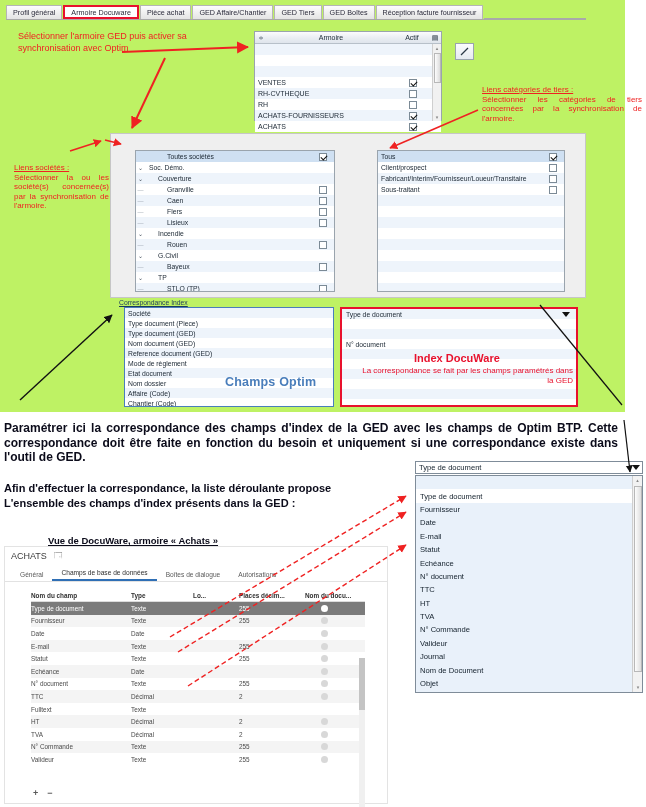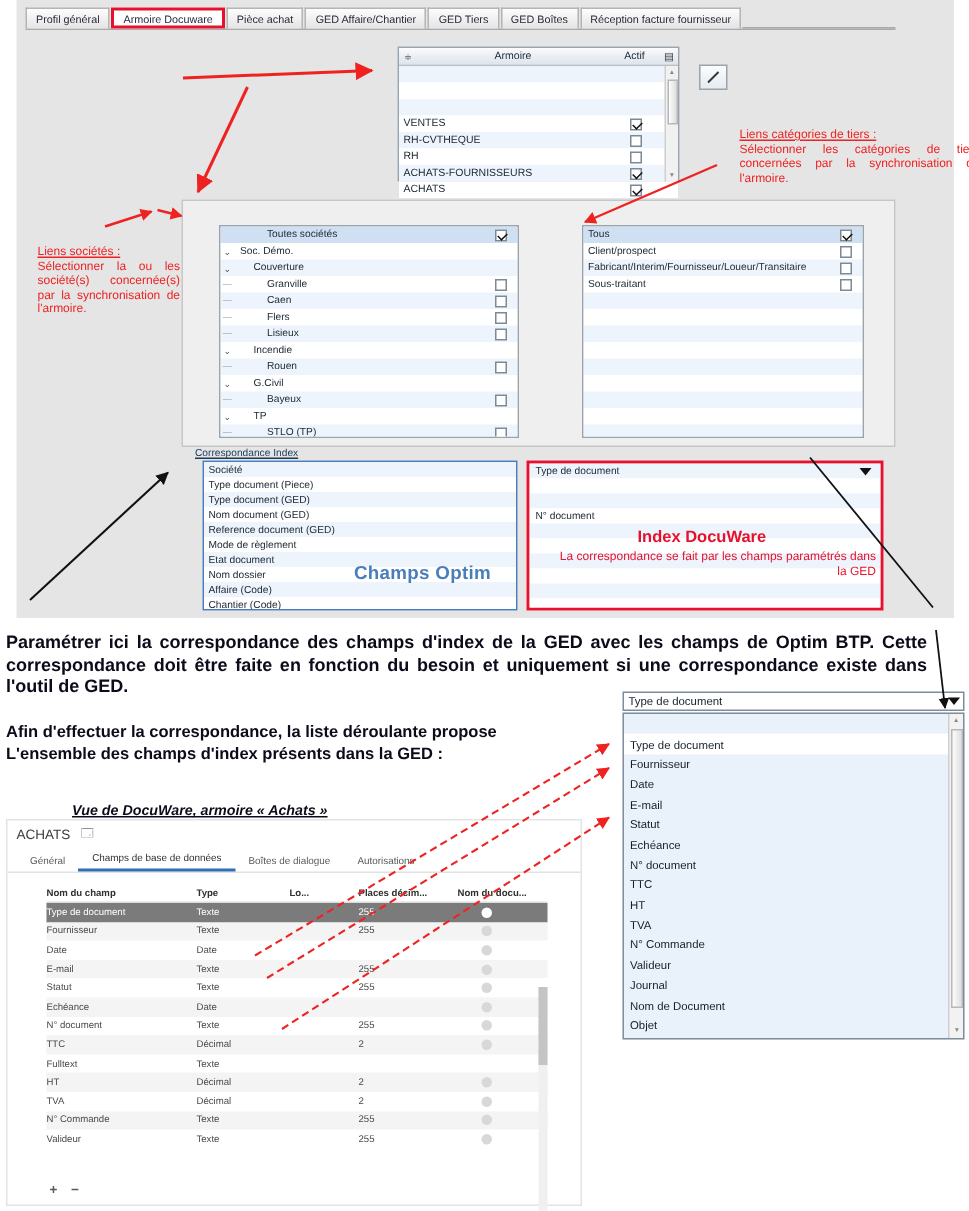--- a/index.html
+++ b/index.html
@@ -10,22 +10,22 @@
     font-family: "Liberation Sans", sans-serif;
     font-size: 8px;
     color: #1a1a2e;
     position: relative;
     overflow: hidden;
   }
   .abs { position: absolute; }
 
   
   #app-panel {
-    left: 11px; top: 0; width: 625px; height: 412px;
-    background: #e5e5e5;
+    left: 0; top: 0; width: 625px; height: 412px;
+    background: #bef264;
   }
   #tabstrip {
     left: 6px; top: 5px; width: 580px; height: 15px;
     border-bottom: 1px solid #a9a9a9;
     display: flex; align-items: flex-end;
   }
   .tab {
     height: 14px;
     padding: 0 6px;
     display: flex; align-items: center;
@@ -221,21 +221,21 @@
   .ddrow {
     height:13.4px; display:flex; align-items:center;
     font-size:7.6px; padding-left:4px; color:#13202c; white-space:nowrap;
   }
   .ddrow.blank { background:#e9f1fa; }
   .ddrow.hl { background:#ffffff; }
 
   
   #dw-title {
     left:48px; top:535px; font-size:9.5px; color:#0b0b1a;
-    text-decoration:underline; font-style:italic; font-weight:bold;
+    text-decoration:underline; font-weight:bold;
   }
   #dw-win {
     left:4px; top:546px; width:384px; height:258px;
     background:#ffffff; border:1px solid #e3e3e3;
     font-family:"Liberation Sans", sans-serif;
   }
   #dw-hdr { height:18px; display:flex; align-items:center; padding-left:6px; }
   #dw-hdr .nm { font-size:9px; color:#3c3c3c; }
   #dw-hdr .ic { margin-left:7px; font-size:8px; color:#6b6b6b; }
   #dw-tabs {
@@ -546,20 +546,21 @@
         <div class="rrow"></div>
         <div class="rrow"></div>
         <div class="rrow"></div>
         <div class="rrow"></div>
       </div>
     <div id="dw-caret"></div>
   </div>
   <div class="abs" id="index-dw-wm">Index DocuWare</div>
   <div class="abs" id="index-dw-sub">La correspondance se fait par les champs paramétrés dans la GED</div>
 
+  <div class="abs ann" id="ann-armoire">Sélectionner l'armoire GED puis activer sa synchronisation avec Optim</div>
   <div class="abs ann" id="ann-tiers">
     <div class="t">Liens catégories de tiers :</div>
     <div>Sélectionner les catégories de tiers concernées par la synchronisation de l'armoire.</div>
   </div>
   <div class="abs ann" id="ann-soc">
     <div class="t">Liens sociétés :</div>
     <div>Sélectionner la ou les société(s) concernée(s) par la synchronisation de l'armoire.</div>
   </div>
 </div>
 

